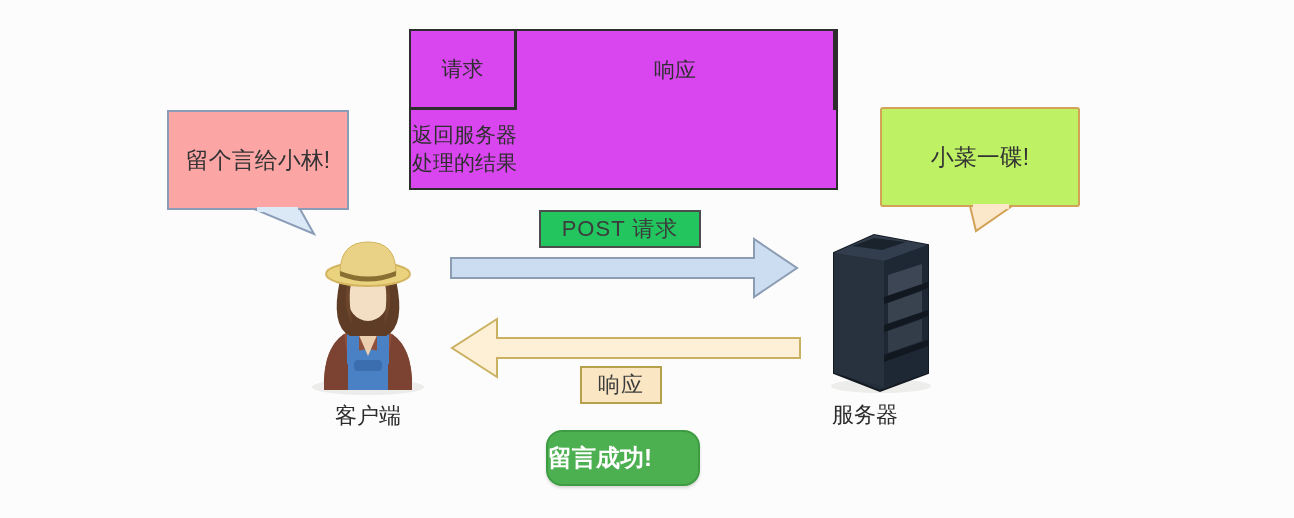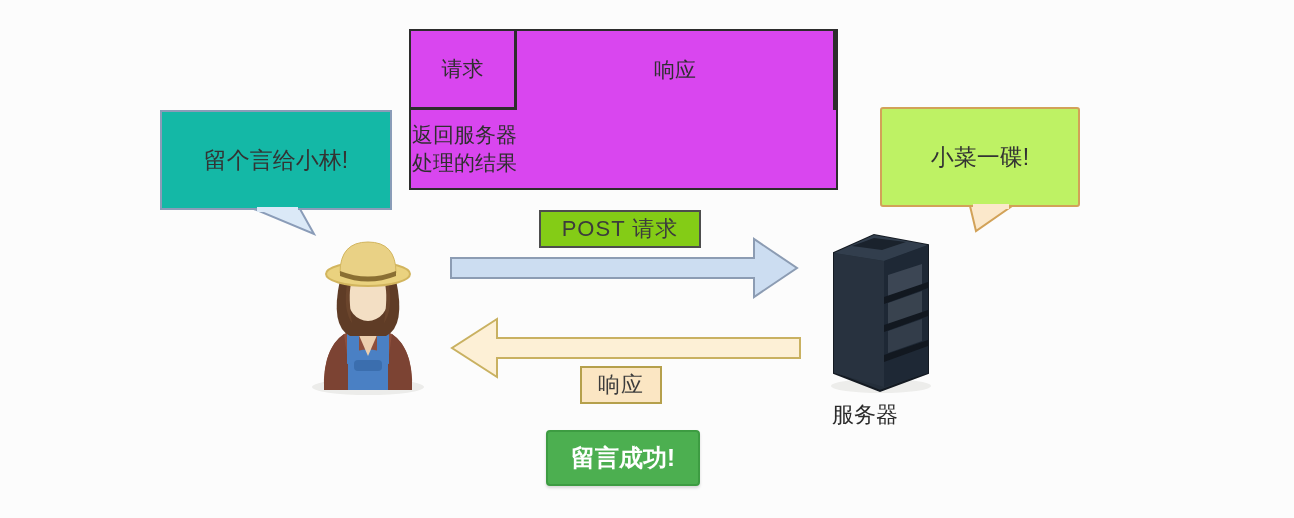--- a/index.html
+++ b/index.html
@@ -29,22 +29,22 @@
   .http-table .row-top{border-bottom:3px solid #2d2d2d;}
   .http-table .value-lines{text-align:left;line-height:28px;}
   .http-table .value-center{text-align:right;}
   
   .bubble{
     position:absolute;box-sizing:border-box;
     display:flex;align-items:center;justify-content:center;
     font-size:23px;color:#333333;
   }
   .bubble-client{
-    left:160px;top:110px;width:232px;height:100px;
-    background:#14b8a6;border:2px solid #8a9cb8;
+    left:167px;top:110px;width:182px;height:100px;
+    background:#fca5a5;border:2px solid #8a9cb8;
   }
   .bubble-server{
     left:880px;top:107px;width:200px;height:100px;
     background:#bef264;border:2px solid #d2a258;border-radius:3px;
   }
   .tail{position:absolute;}
   .tail-client{left:252px;top:207px;}
   .tail-server{left:966px;top:204px;}
   .tail-client polygon{stroke:#8a9cb8;stroke-width:2;}
   .tail-server polygon{stroke:#d2a258;stroke-width:2;}
@@ -54,42 +54,42 @@
   .arrow-request path{stroke:#8c9cb3;stroke-width:2;}
   .arrow-response{left:449px;top:316px;}
   .arrow-response path{stroke:#c9b161;stroke-width:2;}
   .arrow-label{
     position:absolute;box-sizing:border-box;
     display:flex;align-items:center;justify-content:center;
     color:#3c3c3c;font-size:22px;letter-spacing:1px;
   }
   .label-request{
     left:539px;top:210px;width:162px;height:38px;
-    background:#84cc16;border:2px solid #4d4d4d;
+    background:#22c55e;border:2px solid #4d4d4d;
   }
   .label-response{
     left:580px;top:366px;width:82px;height:38px;
     background:#fbe6c3;border:2px solid #b5a04c;
   }
   
   .actor-icon{position:absolute;}
   .client-icon{left:302px;top:230px;}
   .server-icon{left:822px;top:227px;}
   .actor-label{
     position:absolute;text-align:center;
     font-size:22px;color:#2b2b2b;
   }
   .label-client{left:302px;top:401px;width:132px;}
   .label-server{left:806px;top:400px;width:118px;}
   
   .success-badge{
     position:absolute;left:546px;top:430px;width:154px;height:56px;
-    background:#4caf50;border:2px solid #3d9c42;border-radius:4px;
+    background:#4caf50;border:2px solid #3d9c42;border-radius:16px;
     box-sizing:border-box;
-    display:flex;align-items:center;justify-content:center;
+    display:flex;align-items:center;justify-content:flex-start;
     color:#ffffff;font-size:24px;font-weight:bold;
     box-shadow:0 2px 3px rgba(0,0,0,0.15);
   }
 </style>
 </head>
 <body>
 
 <div id="stage">
 
   <div class="http-table">
@@ -141,20 +141,21 @@
     <rect x="52" y="130" width="28" height="11" rx="4" fill="#3b6eae"></rect>
     <path d="M53,96 L79,96 L66,126 Z" fill="#eccfae"></path>
     <path d="M38,50 Q28,96 48,106 L84,106 Q104,96 94,50 Z" fill="#5f3c26"></path>
     <ellipse cx="66" cy="66" rx="21" ry="25" fill="#f3dfc4"></ellipse>
     <path d="M45,54 Q41,80 50,93 Q46,66 49,54 Z" fill="#6b452c"></path>
     <path d="M87,54 Q91,80 82,93 Q86,66 83,54 Z" fill="#6b452c"></path>
     <ellipse cx="66" cy="44" rx="42" ry="12" fill="#ead27f" stroke="#d2b55e" stroke-width="2"></ellipse>
     <path d="M38,43 Q38,12 66,12 Q94,12 94,43 Q80,50 66,50 Q52,50 38,43 Z" fill="#e9d185" stroke="#d2b55e" stroke-width="1"></path>
     <path d="M38,41 Q66,52 94,41 L94,46 Q66,57 38,46 Z" fill="#8a6f33"></path>
   </svg>
+  <div class="actor-label label-client">客户端</div>
 
   <svg class="actor-icon server-icon" width="118" height="168" viewBox="0 0 118 168">
     <ellipse cx="59" cy="159" rx="50" ry="7" fill="#ededeb"></ellipse>
     <polygon points="12,26 52,8 106,18 106,146 58,164 12,146" fill="#242e3a" stroke="#141a22" stroke-width="2"></polygon>
     <polygon points="12,26 52,8 106,18 62,34" fill="#323e4d"></polygon>
     <polygon points="30,19 52,11 84,15 60,23" fill="#1a222c"></polygon>
     <polygon points="12,26 62,34 62,160 12,146" fill="#28323f"></polygon>
     <polygon points="62,34 106,18 106,146 62,160" fill="#1e2835"></polygon>
     <polygon points="66,48 100,37 100,58 66,70" fill="#3c4654"></polygon>
     <polygon points="66,76 100,64 100,86 66,98" fill="#39434f"></polygon>

